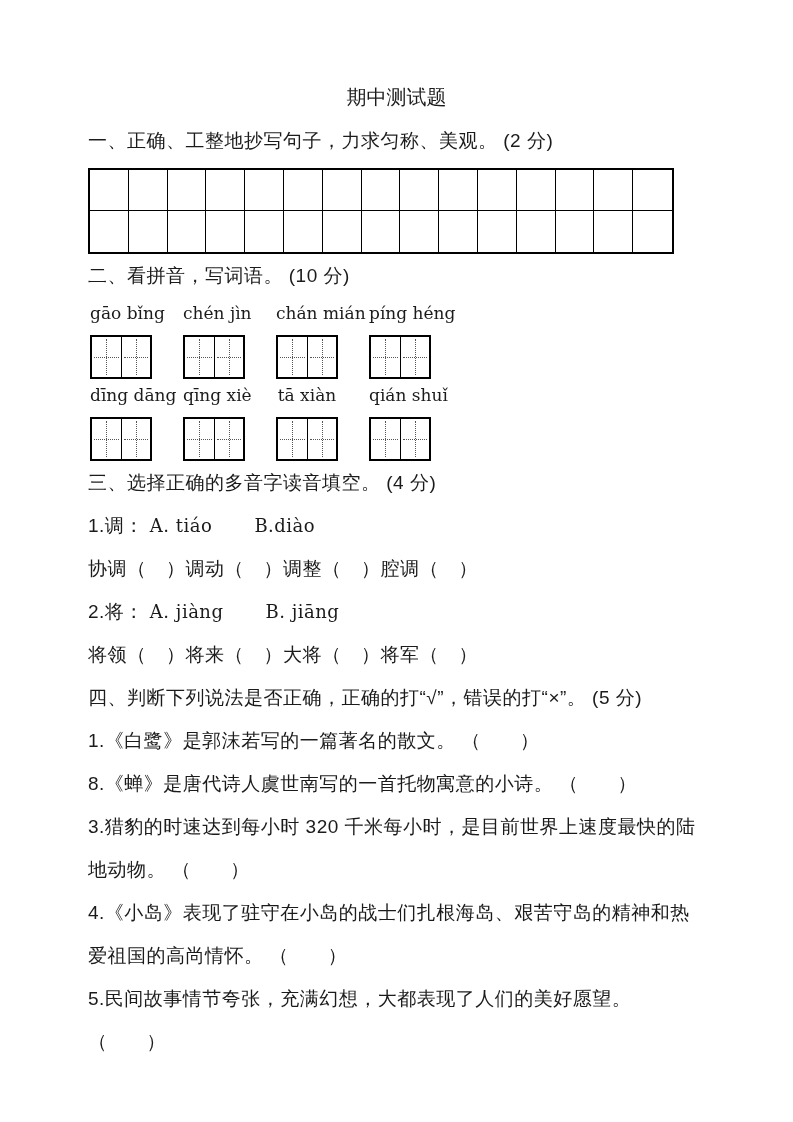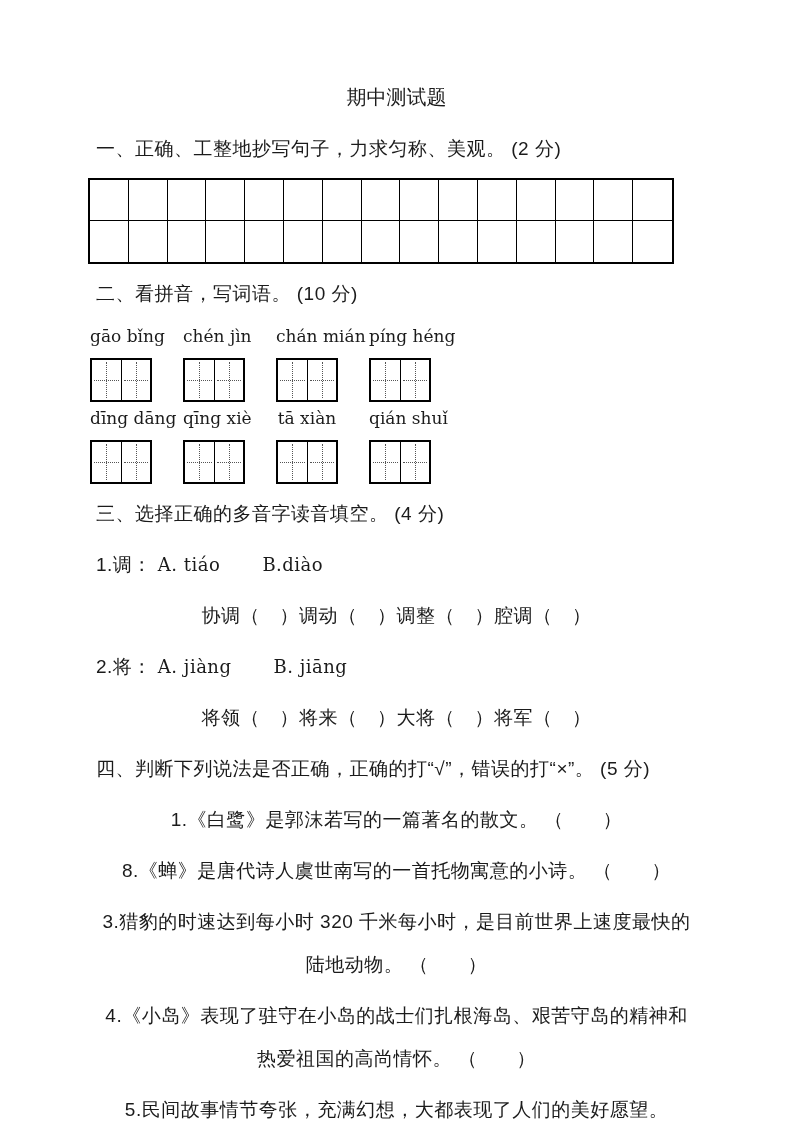--- a/index.html
+++ b/index.html
@@ -18,24 +18,24 @@
   .title {
     font-size: 20px;
     font-weight: 400;
     line-height: 43px;
     text-align: center;
     margin: 0;
   }
   .line {
     font-size: 19px;
     line-height: 43px;
-    margin: 8px;
+    margin: 0;
     letter-spacing: 0.5px;
   }
-  .pre { white-space: pre-wrap; text-align: center; }
+  .pre { white-space: pre-wrap; }
 
   
   .copy-grid {
     width: 582px;
     margin-top: 6px;
     border: 2px solid #000;
     display: grid;
     box-sizing: content-box;
     background: #fff;
   }

